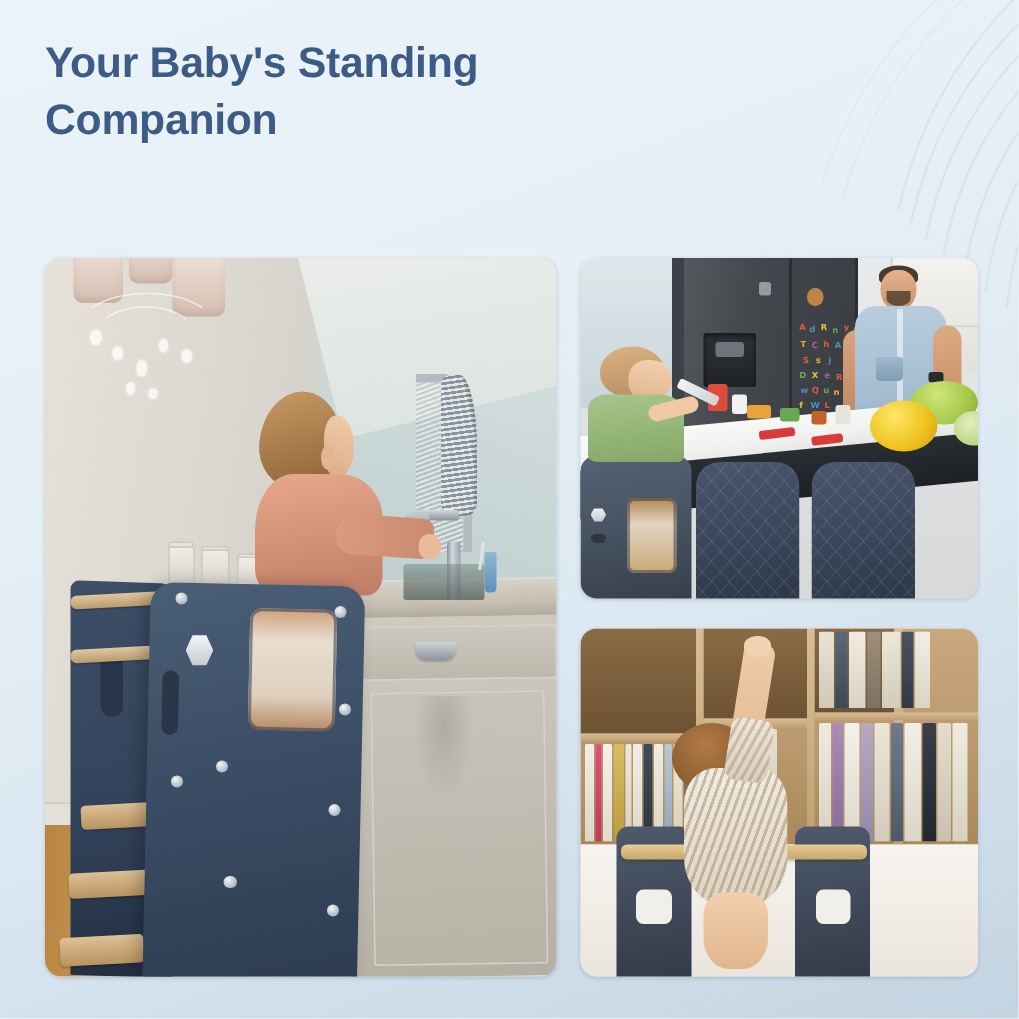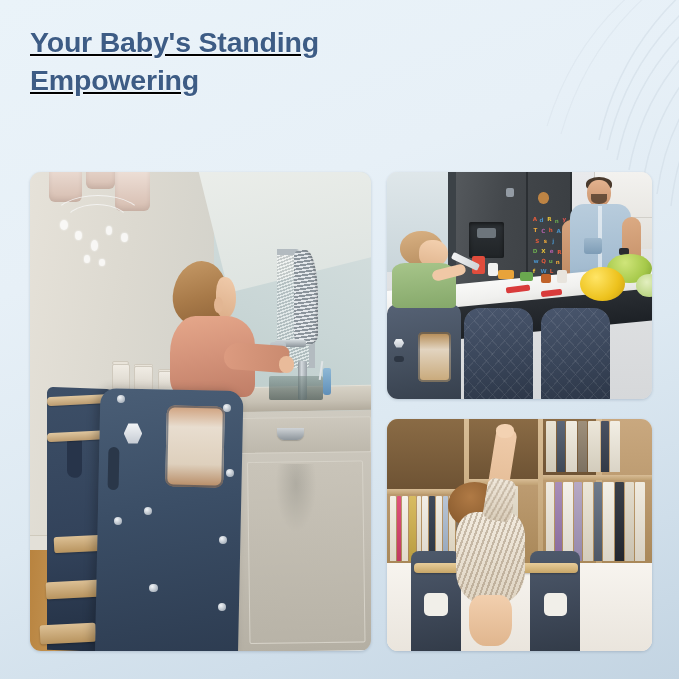--- a/index.html
+++ b/index.html
@@ -27,21 +27,21 @@
     top: -60px;
     right: -70px;
     width: 300px;
     height: 330px;
     pointer-events: none;
     opacity: .85;
   }
   .fan-corner svg { width: 100%; height: 100%; display: block; }
 
   
-  .header { position: absolute; left: 30px; top: 24px; width: 430px; text-decoration: underline; }
+  .header { position: absolute; left: 30px; top: 24px; width: 430px; }
 
   .headline {
     font-size: 28.5px;
     font-weight: 700;
     line-height: 1.33;
     letter-spacing: -0.2px;
     color: #3d5c85;
     text-shadow: 0 1px 0 rgba(255,255,255,.55);
   }
 
@@ -534,21 +534,21 @@
       <g fill="none" stroke="#d5dfe8" stroke-width="1.1" opacity=".5">
         <path d="M298 0 C 210 26, 140 96, 112 194"></path>
         <path d="M290 0 C 200 20, 128 88, 98 186"></path>
       </g>
     </svg>
   </div>
 
   <div class="header">
     <h1 class="headline">
       <span>Your Baby's Standing</span><br>
-      <span>Empowering</span>
+      <span>Companion</span>
     </h1>
   </div>
 
   <div class="grid">
 
     <div class="photo photo-main">
       <div class="scene">
         <div class="s1-wall-left"></div>
         <div class="s1-wall-right"></div>
         <div class="s1-wall-diag"></div>

